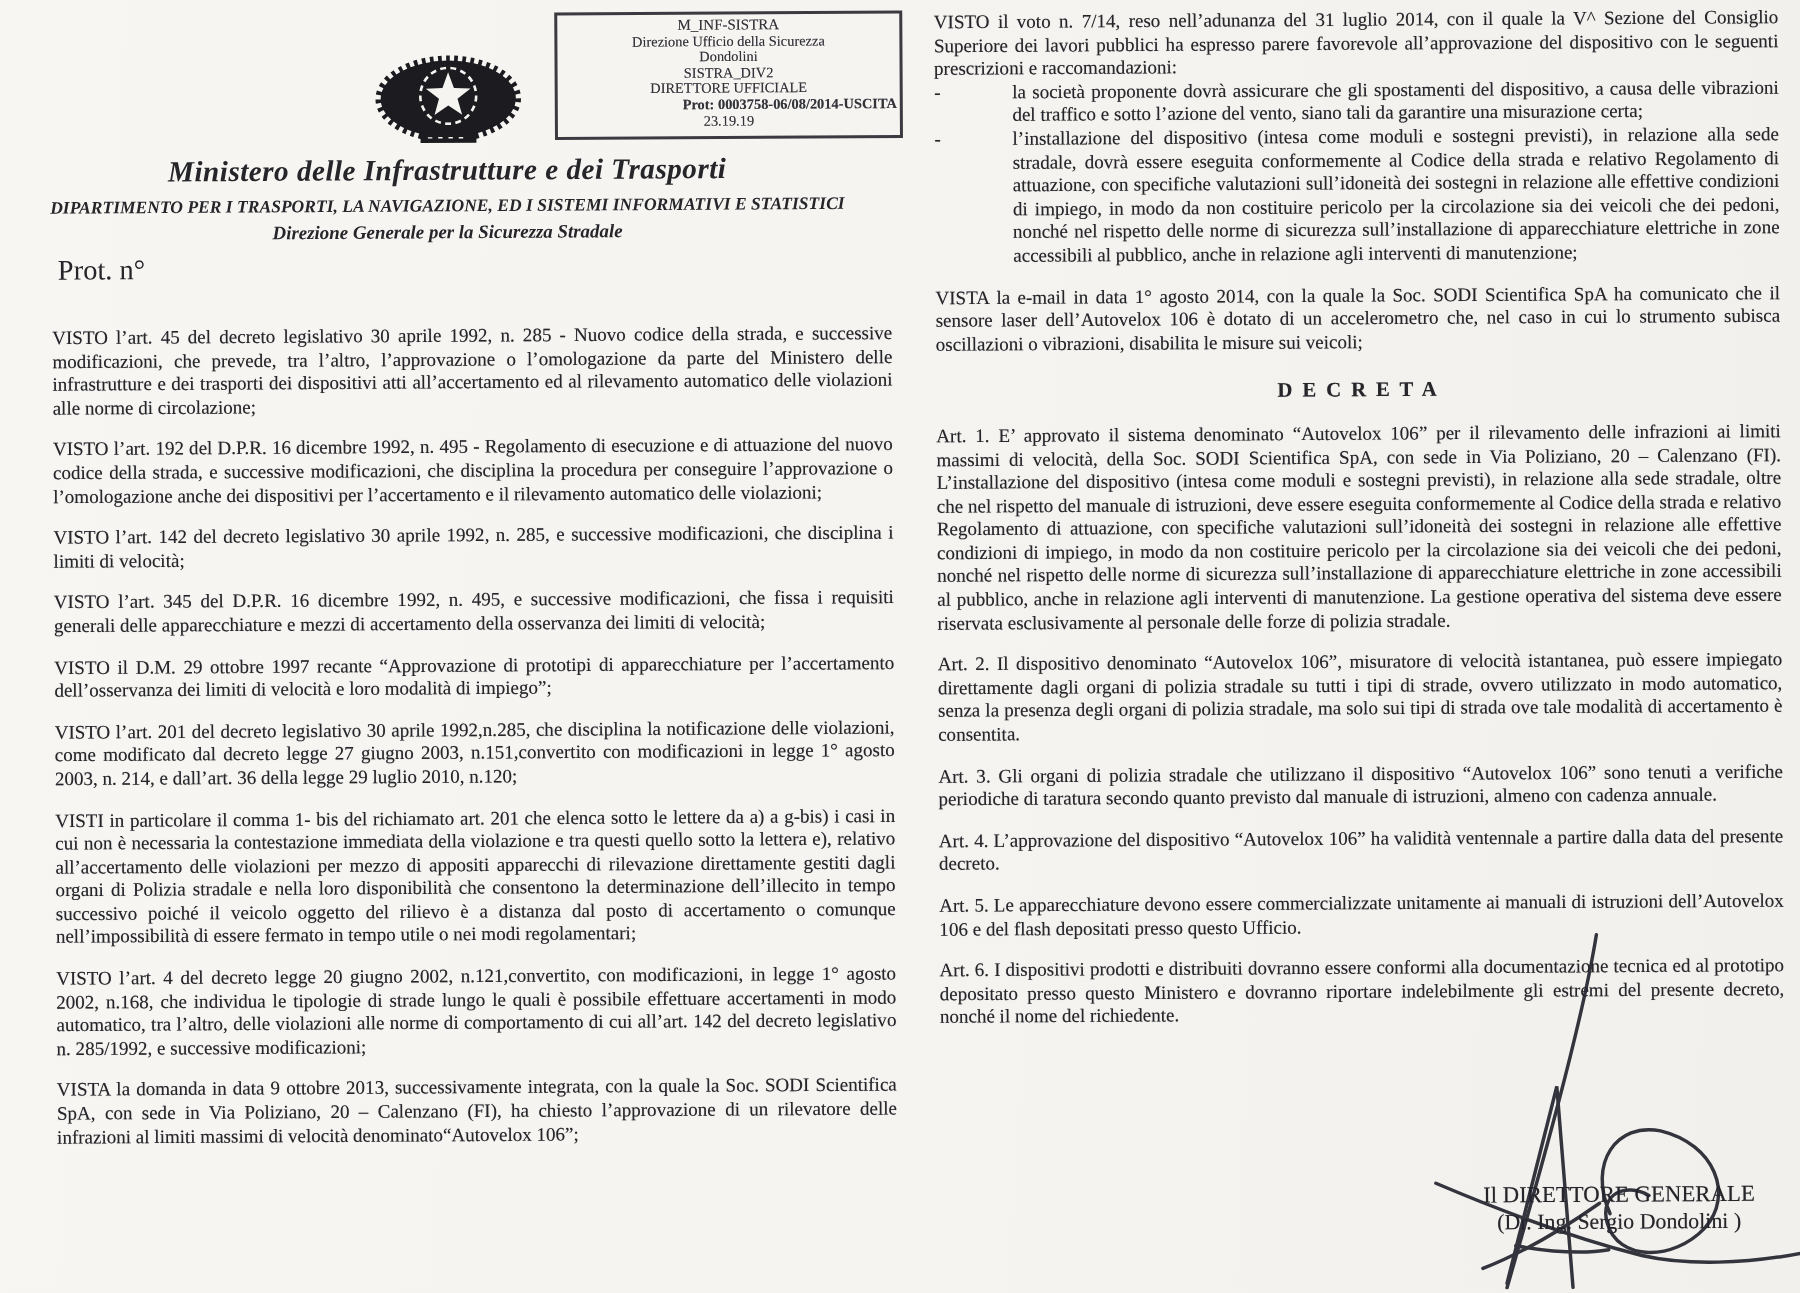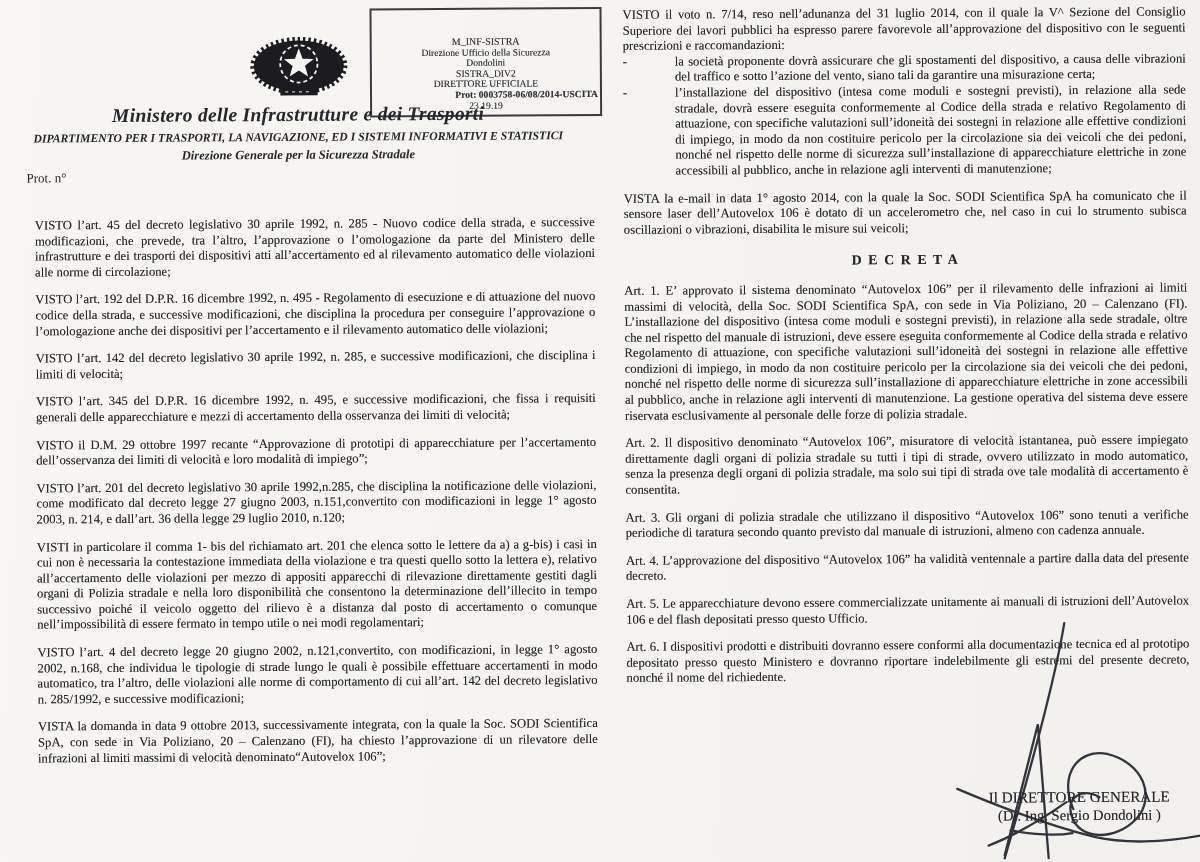--- a/index.html
+++ b/index.html
@@ -16,29 +16,29 @@
   p.tight{margin:0;}
 
   
   .emblem{position:absolute;left:252px;top:34px;width:98px;height:64px;}
   .stamp{
     position:absolute;left:372px;top:7px;width:224px;
     border:2px solid #3a3a40;padding:3px 2px 4px 2px;
     text-align:center;font-size:9.6px;line-height:10.6px;color:#33333a;
     text-shadow:0 0 .4px rgba(50,50,60,.5);
   }
-  .stamp .s0{font-size:10px;margin-top:24px;}
+  .stamp .s0{font-size:10px;}
   .stamp .s5{font-weight:bold;text-align:right;}
   .title{position:absolute;left:40px;top:102px;width:520px;text-align:center;
          font-style:italic;font-weight:600;font-size:19.5px;letter-spacing:.3px;}
   .dept{position:absolute;left:14px;top:129px;width:572px;text-align:center;
         font-style:italic;font-weight:bold;font-size:11.7px;}
   .dir{position:absolute;left:14px;top:146px;width:572px;text-align:center;
        font-style:italic;font-weight:bold;font-size:12.6px;}
-  .prot{position:absolute;left:28px;top:167px;font-size:13px;}
+  .prot{position:absolute;left:40px;top:167px;font-size:19px;}
 
   
   .col-left{position:absolute;left:36px;top:215px;width:560px;}
   .col-right{position:absolute;left:625px;top:8px;width:563px;}
 
   .bullet{display:flex;margin:0;}
   .bullet .dash{flex:0 0 52px;}
   .bullet .btxt{flex:1;}
 
   .decreta{margin:16px 0 14px 0;text-align:center;font-weight:bold;

